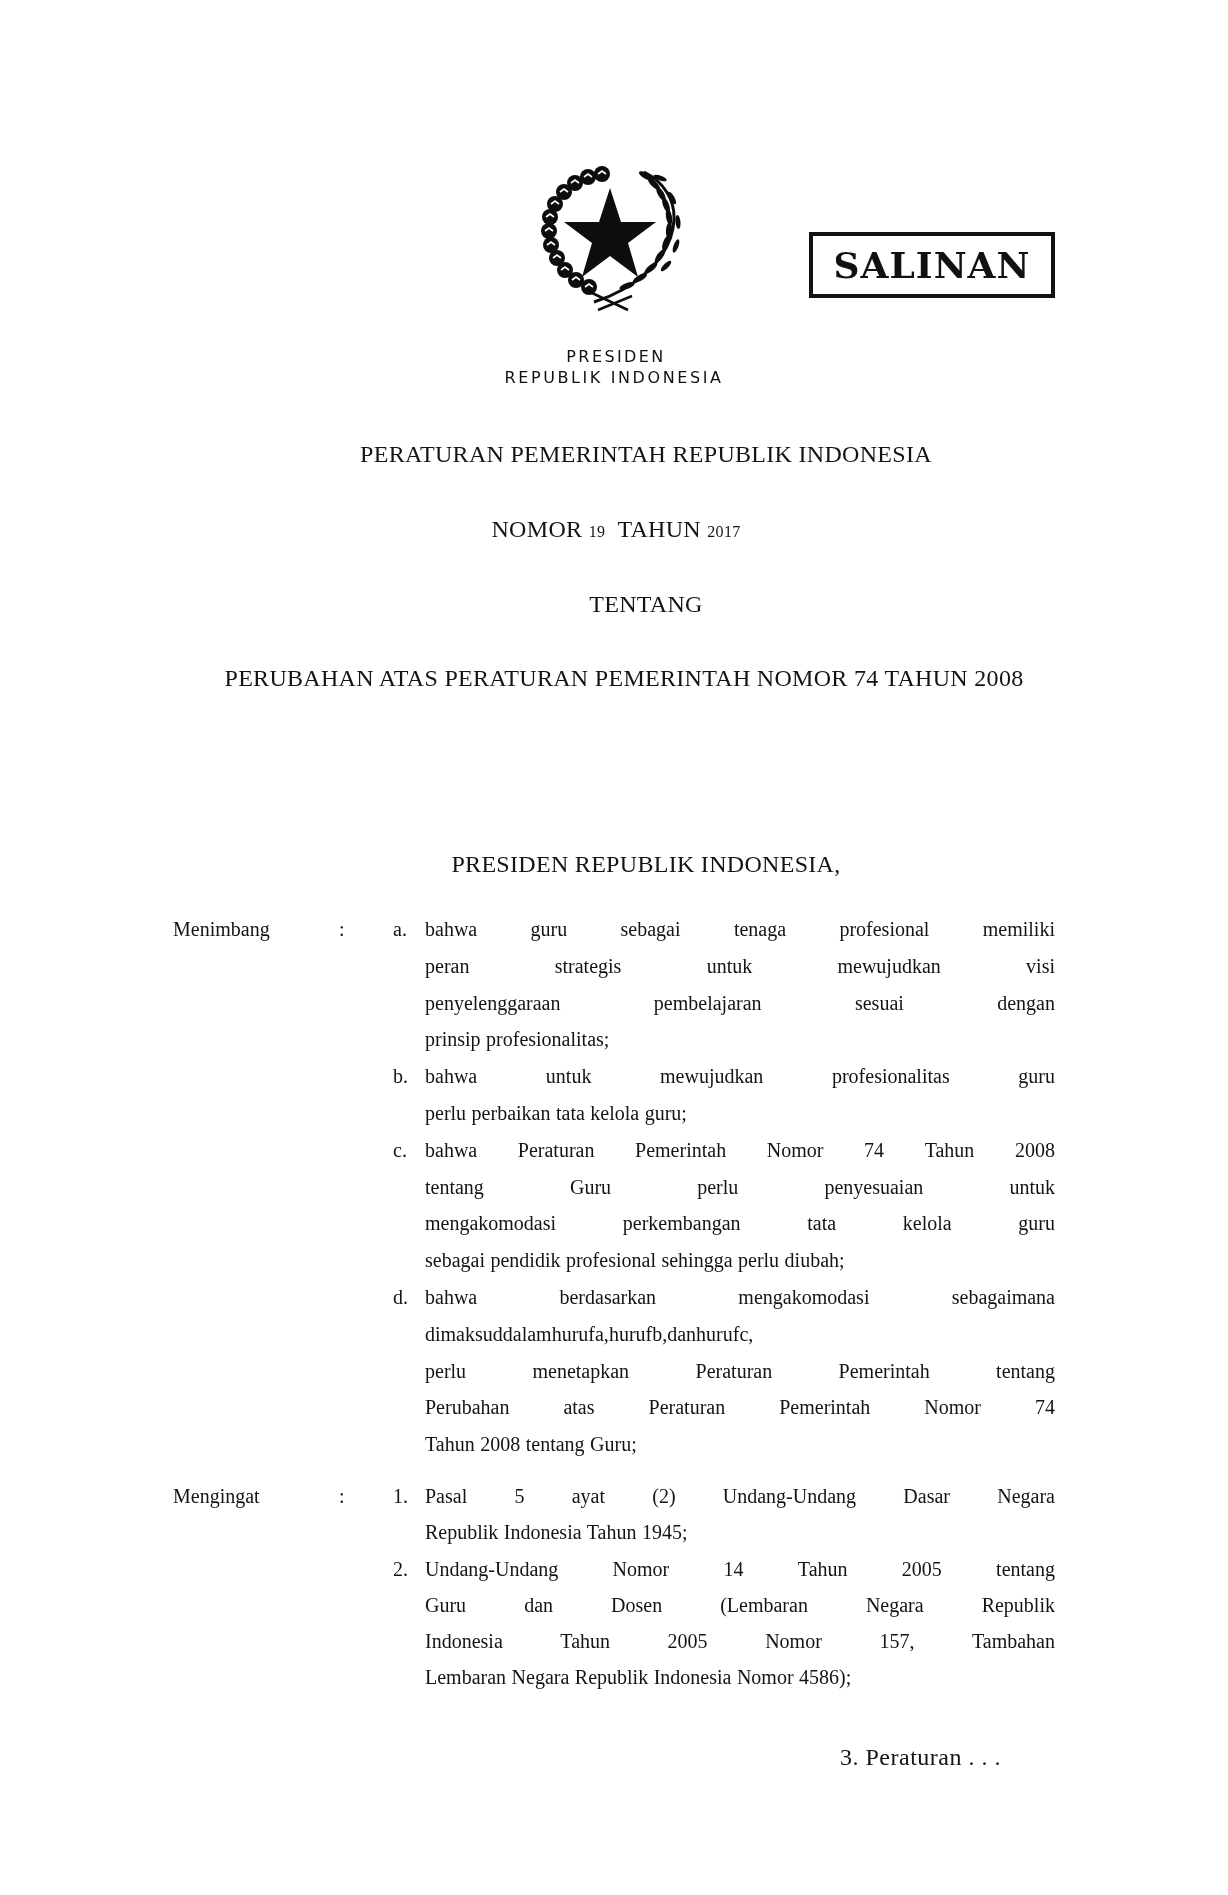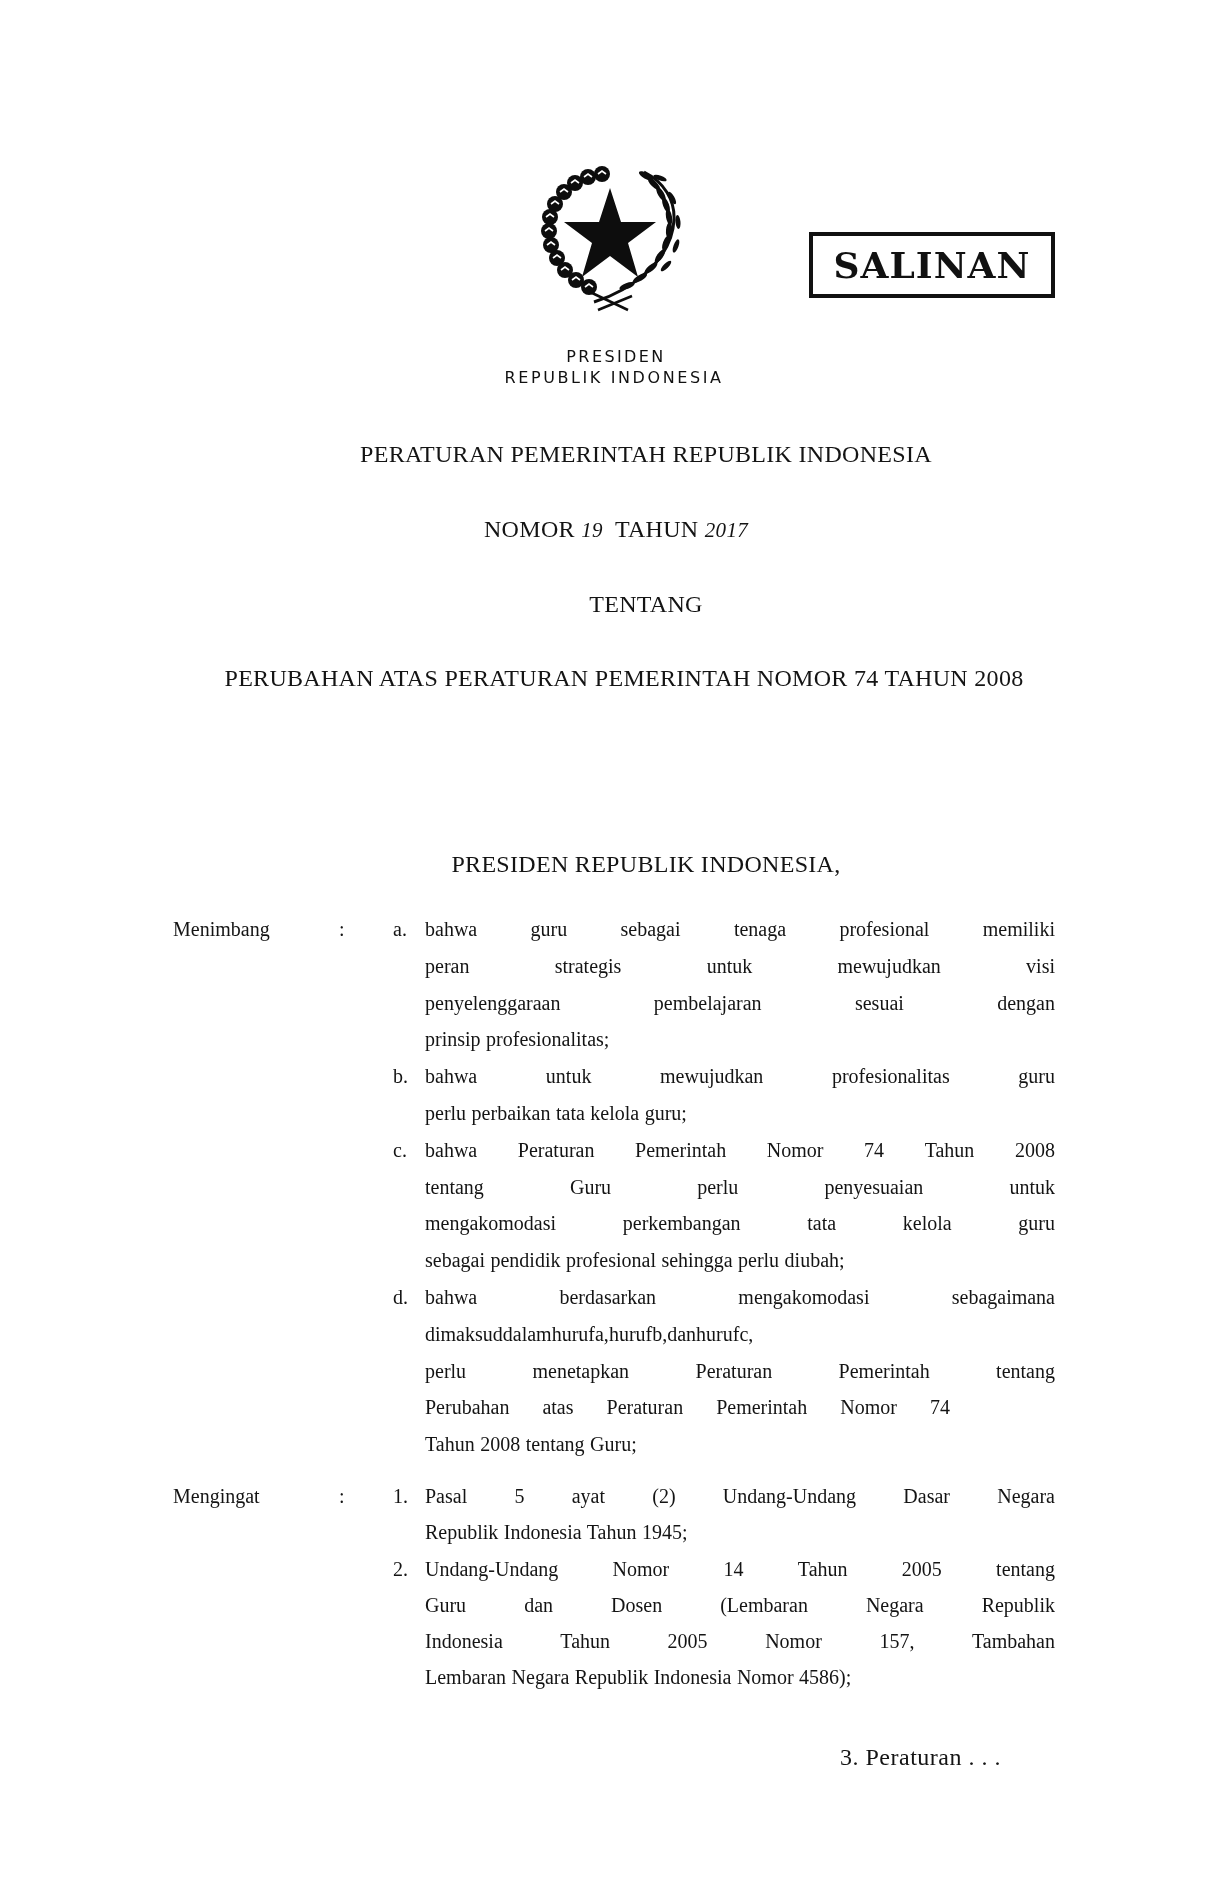--- a/index.html
+++ b/index.html
@@ -36,21 +36,21 @@
   .pl2 { top: 368px; letter-spacing: 2.6px; }
 
   .heading {
     position: absolute; left: 0; width: 1228px; text-align: center;
     font-size: 24px; line-height: 28px; white-space: nowrap; color: #141414;
     letter-spacing: 0.3px;
     padding-left: 32px;
   }
   .h-title { top: 440px; }
   .h-nomor { top: 515px; padding-left: 2px; }
-  .h-nomor .num { font-size: 21px; font-style: italic; }
+  .h-nomor .num { font-size: 16px; }
   .h-tentang { top: 590px; }
   .h-perubahan { top: 664px; padding-left: 10px; }
   .h-guru { top: 702px; }
   .h-dengan { top: 775px; }
   .h-presiden { top: 850px; }
 
   .section { position: absolute; left: 173px; width: 884px; }
   .sec-menimbang { top: 911px; }
   .sec-mengingat { top: 1478px; }
 
@@ -256,21 +256,21 @@
             <span>huruf</span>
             <span>c,</span>
           </span>
         <span class="ln" style="display: flex; justify-content: space-between;">
             <span>perlu</span>
             <span>menetapkan</span>
             <span>Peraturan</span>
             <span>Pemerintah</span>
             <span>tentang</span>
           </span>
-        <span class="ln" style="display: flex;  gap: 33px;">
+        <span class="ln" style="display: flex; justify-content: space-between; gap: 33px;">
             <span>Perubahan</span>
             <span>atas</span>
             <span>Peraturan</span>
             <span>Pemerintah</span>
             <span>Nomor</span>
             <span>74</span>
           </span>
         <span class="ln last">Tahun 2008 tentang Guru;</span>
       </div>
     </div>

